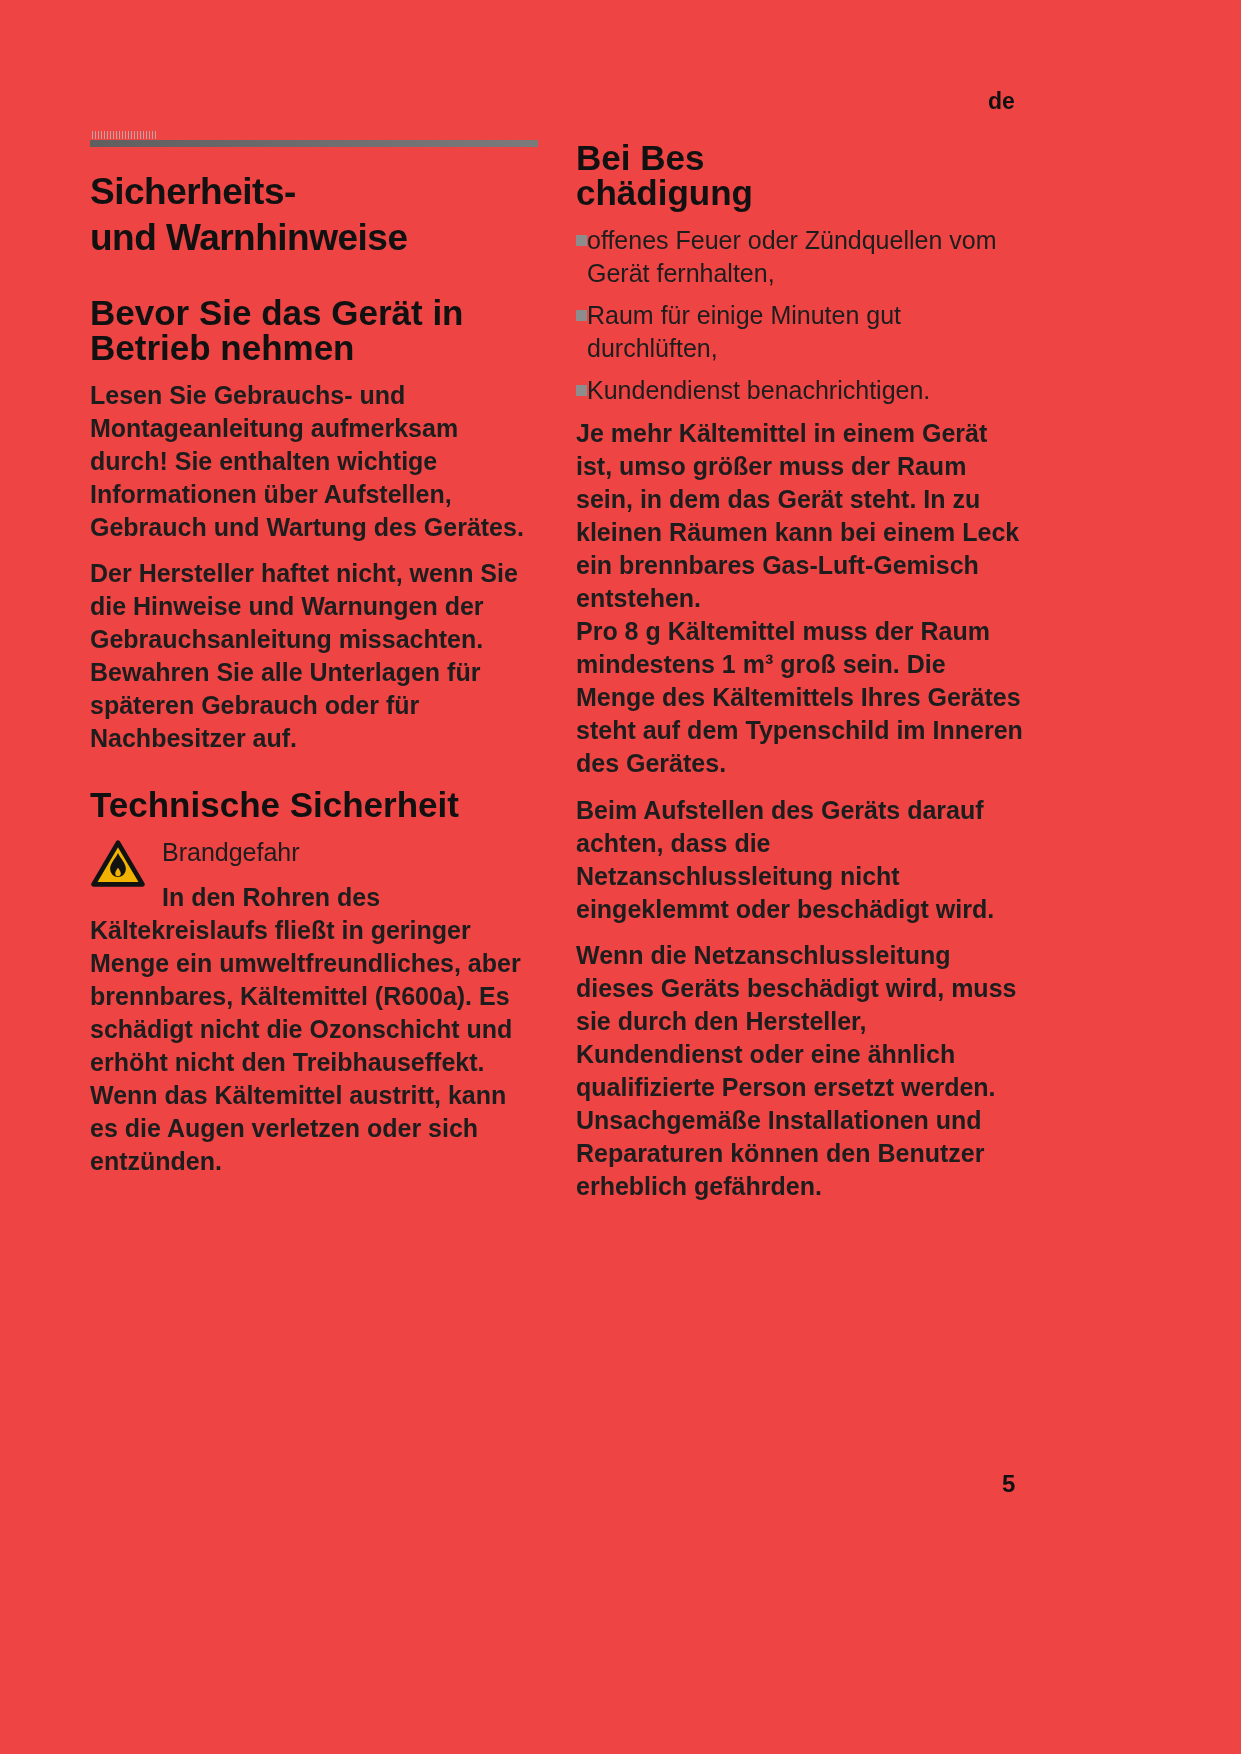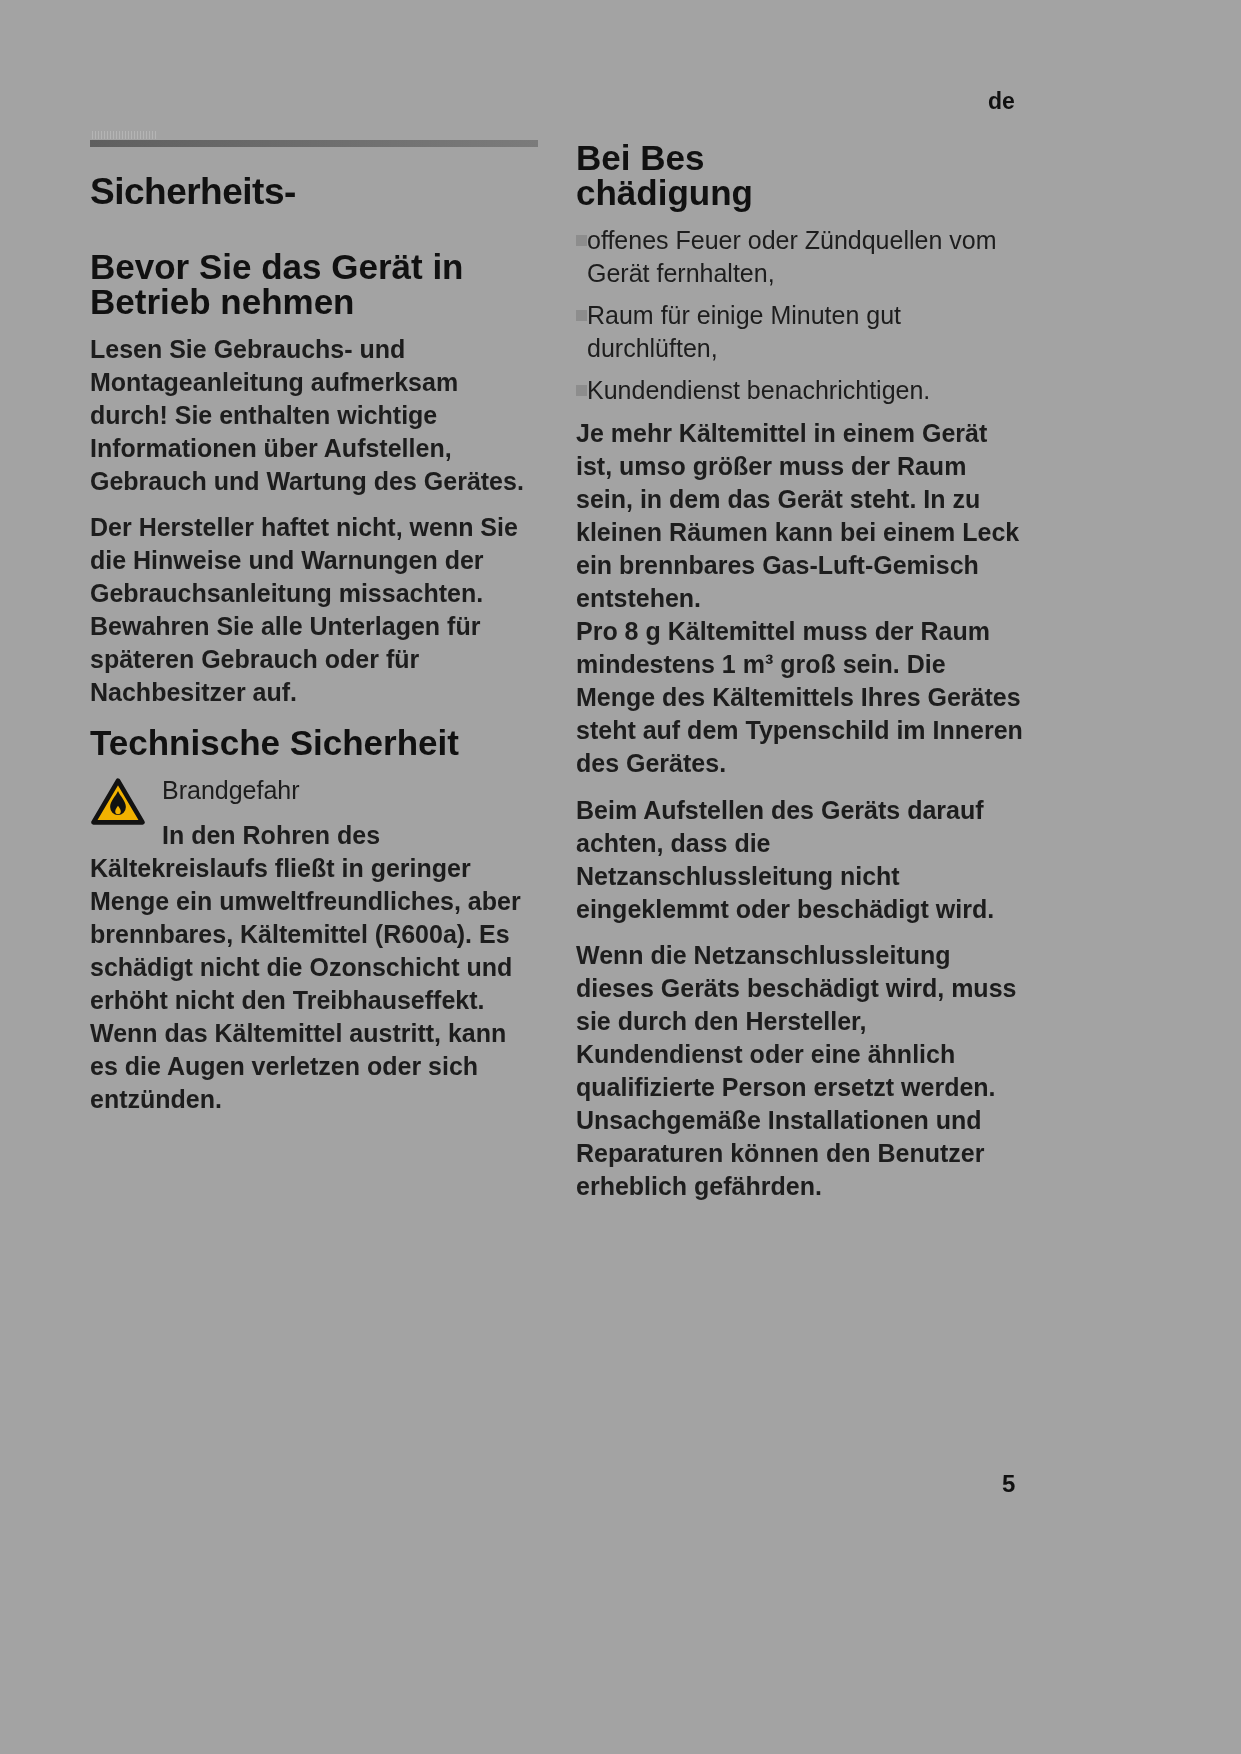--- a/index.html
+++ b/index.html
@@ -1,20 +1,20 @@
 <!DOCTYPE html>
 <html lang="de"><head>
 <meta charset="utf-8">
 <style>
   html,body { margin:0; padding:0; background:#e8e8e8; }
   .page {
     position:relative;
     width:1241px; height:1754px;
     margin:0 auto;
-    background:#a3a3a3;
+    background:#ef4444;
     font-family:"Liberation Sans", sans-serif;
     color:#1d1d1d;
     overflow:hidden;
   }
 
   .lang-marker {
     position:absolute; top:88px; left:988px;
     font-size:23px; font-weight:700; color:#111;
   }
   .page-number {
@@ -45,21 +45,21 @@
   h1.doc-title {
     margin:0 0 34px 0;
     font-size:37px; line-height:46px;
     font-weight:700; letter-spacing:-0.5px; color:#111;
   }
   h2.sub {
     margin:0 0 14px 0;
     font-size:35px; line-height:35px;
     font-weight:700; color:#111;
   }
-  h2.spaced-top { margin-top:16px; }
+  h2.spaced-top { margin-top:32px; }
 
   p.body {
     margin:0 0 13px 0;
     font-size:25px; line-height:33px;font-weight:bold;
   }
   p.body.tight { margin:0; }
 
   
   .warning-block { margin-top:4px; }
   .warn-icon {
@@ -101,20 +101,21 @@
   <div class="columns">
 
     <div class="col">
 
       <div class="rule-bar">
         <span class="micro-print"></span>
       </div>
 
       <h1 class="doc-title">
         <span>Sicherheits-</span><br>
+        <span>und Warnhinweise</span>
       </h1>
 
       <h2 class="sub">Bevor Sie das Gerät in Betrieb nehmen</h2>
 
       <p class="body">Lesen Sie Gebrauchs- und Montageanleitung aufmerksam durch! Sie enthalten wichtige Informationen über Aufstellen, Gebrauch und Wartung des Gerätes.</p>
       <p class="body">Der Hersteller haftet nicht, wenn Sie die Hinweise und Warnungen der Gebrauchsanleitung missachten. Bewahren Sie alle Unterlagen für späteren Gebrauch oder für Nachbesitzer auf.</p>
 
       <h2 class="sub spaced-top">Technische Sicherheit</h2>
 
       <div class="warning-block">

